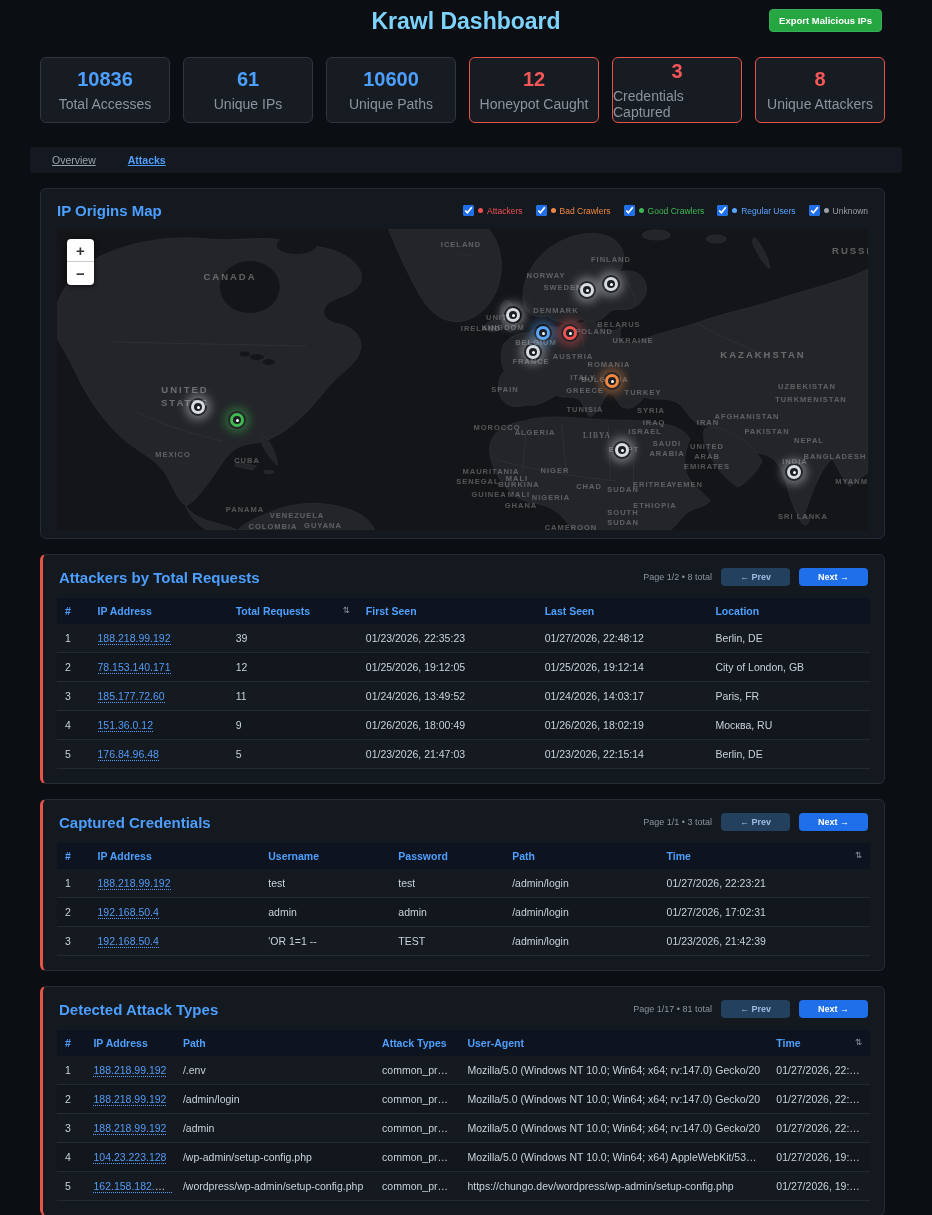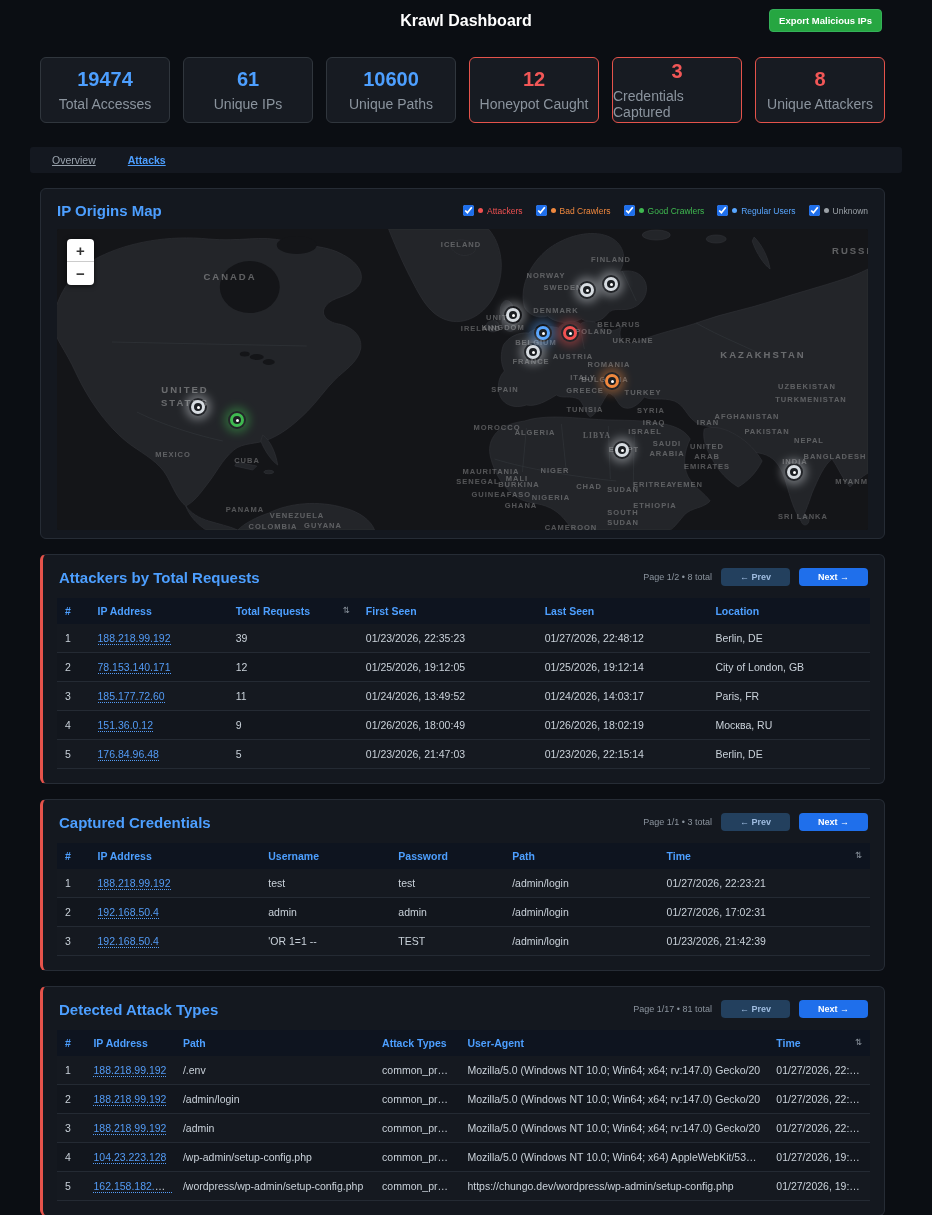--- a/index.html
+++ b/index.html
@@ -5,21 +5,21 @@
   * { box-sizing: border-box; }
   html,body { margin:0; padding:0; }
   body {
     width:932px; min-height:1215px;
     background:#0b0e13; color:#c9d1d9;
     font-family:"Liberation Sans", sans-serif;
     padding-bottom:15px;
   }
   
   .header { position:relative; height:42px; display:flex; align-items:center; justify-content:center; }
-  .header h1 { margin:0; font-size:16px; font-weight:bold; color:#ffffff; }
+  .header h1 { margin:0; font-size:23px; font-weight:bold; color:#7dd3fc; }
   .export-btn { position:absolute; right:50px; top:9px; background:#26a641; color:#fff;
     border:1px solid #34b159; border-radius:4px; font-size:9.5px; font-weight:bold;
     padding:5px 9px; cursor:pointer; font-family:inherit; }
   
   .stats { display:flex; gap:13px; margin:15px 47px 0 40px; }
   .stat { flex:1; background:#171b22; border:1px solid #30363d; border-radius:6px; height:66px;
     display:flex; flex-direction:column; align-items:center; justify-content:center; gap:5px; }
   .stat-value { font-size:20px; font-weight:bold; color:#4d9fff; }
   .stat-label { font-size:14px; color:#8b949e; }
   .stat.alert { border-color:#e5534b; }
@@ -78,21 +78,21 @@
 <body>
 
 <header class="header">
   <h1>Krawl Dashboard</h1>
   <button class="export-btn">Export Malicious IPs</button>
 </header>
 
 <div class="stats">
 
     <div class="stat">
-      <div class="stat-value">19474</div>
+      <div class="stat-value">10836</div>
       <div class="stat-label">Total Accesses</div>
     </div>
 
     <div class="stat">
       <div class="stat-value">61</div>
       <div class="stat-label">Unique IPs</div>
     </div>
 
     <div class="stat">
       <div class="stat-value">10600</div>
@@ -335,21 +335,21 @@
 
           <span class="map-label" style="left: 566px; top: 261px;">SUDAN</span>
 
           <span class="map-label" style="left: 596px; top: 256px;">ERITREA</span>
 
           <span class="map-label" style="left: 630px; top: 256px;">YEMEN</span>
 
           <span class="map-label" style="left: 421px; top: 253px;">SENEGAL</span>
 
           <span class="map-label" style="left: 462px; top: 261px;">BURKINA
-FASO</span>
+MALI</span>
 
           <span class="map-label" style="left: 432px; top: 266px;">GUINEA</span>
 
           <span class="map-label" style="left: 494px; top: 269px;">NIGERIA</span>
 
           <span class="map-label" style="left: 464px; top: 277px;">GHANA</span>
 
           <span class="map-label" style="left: 444px; top: 294px; margin-top: 44px;">LIBERIA</span>
 
           <span class="map-label" style="left: 566px; top: 289px;">SOUTH

